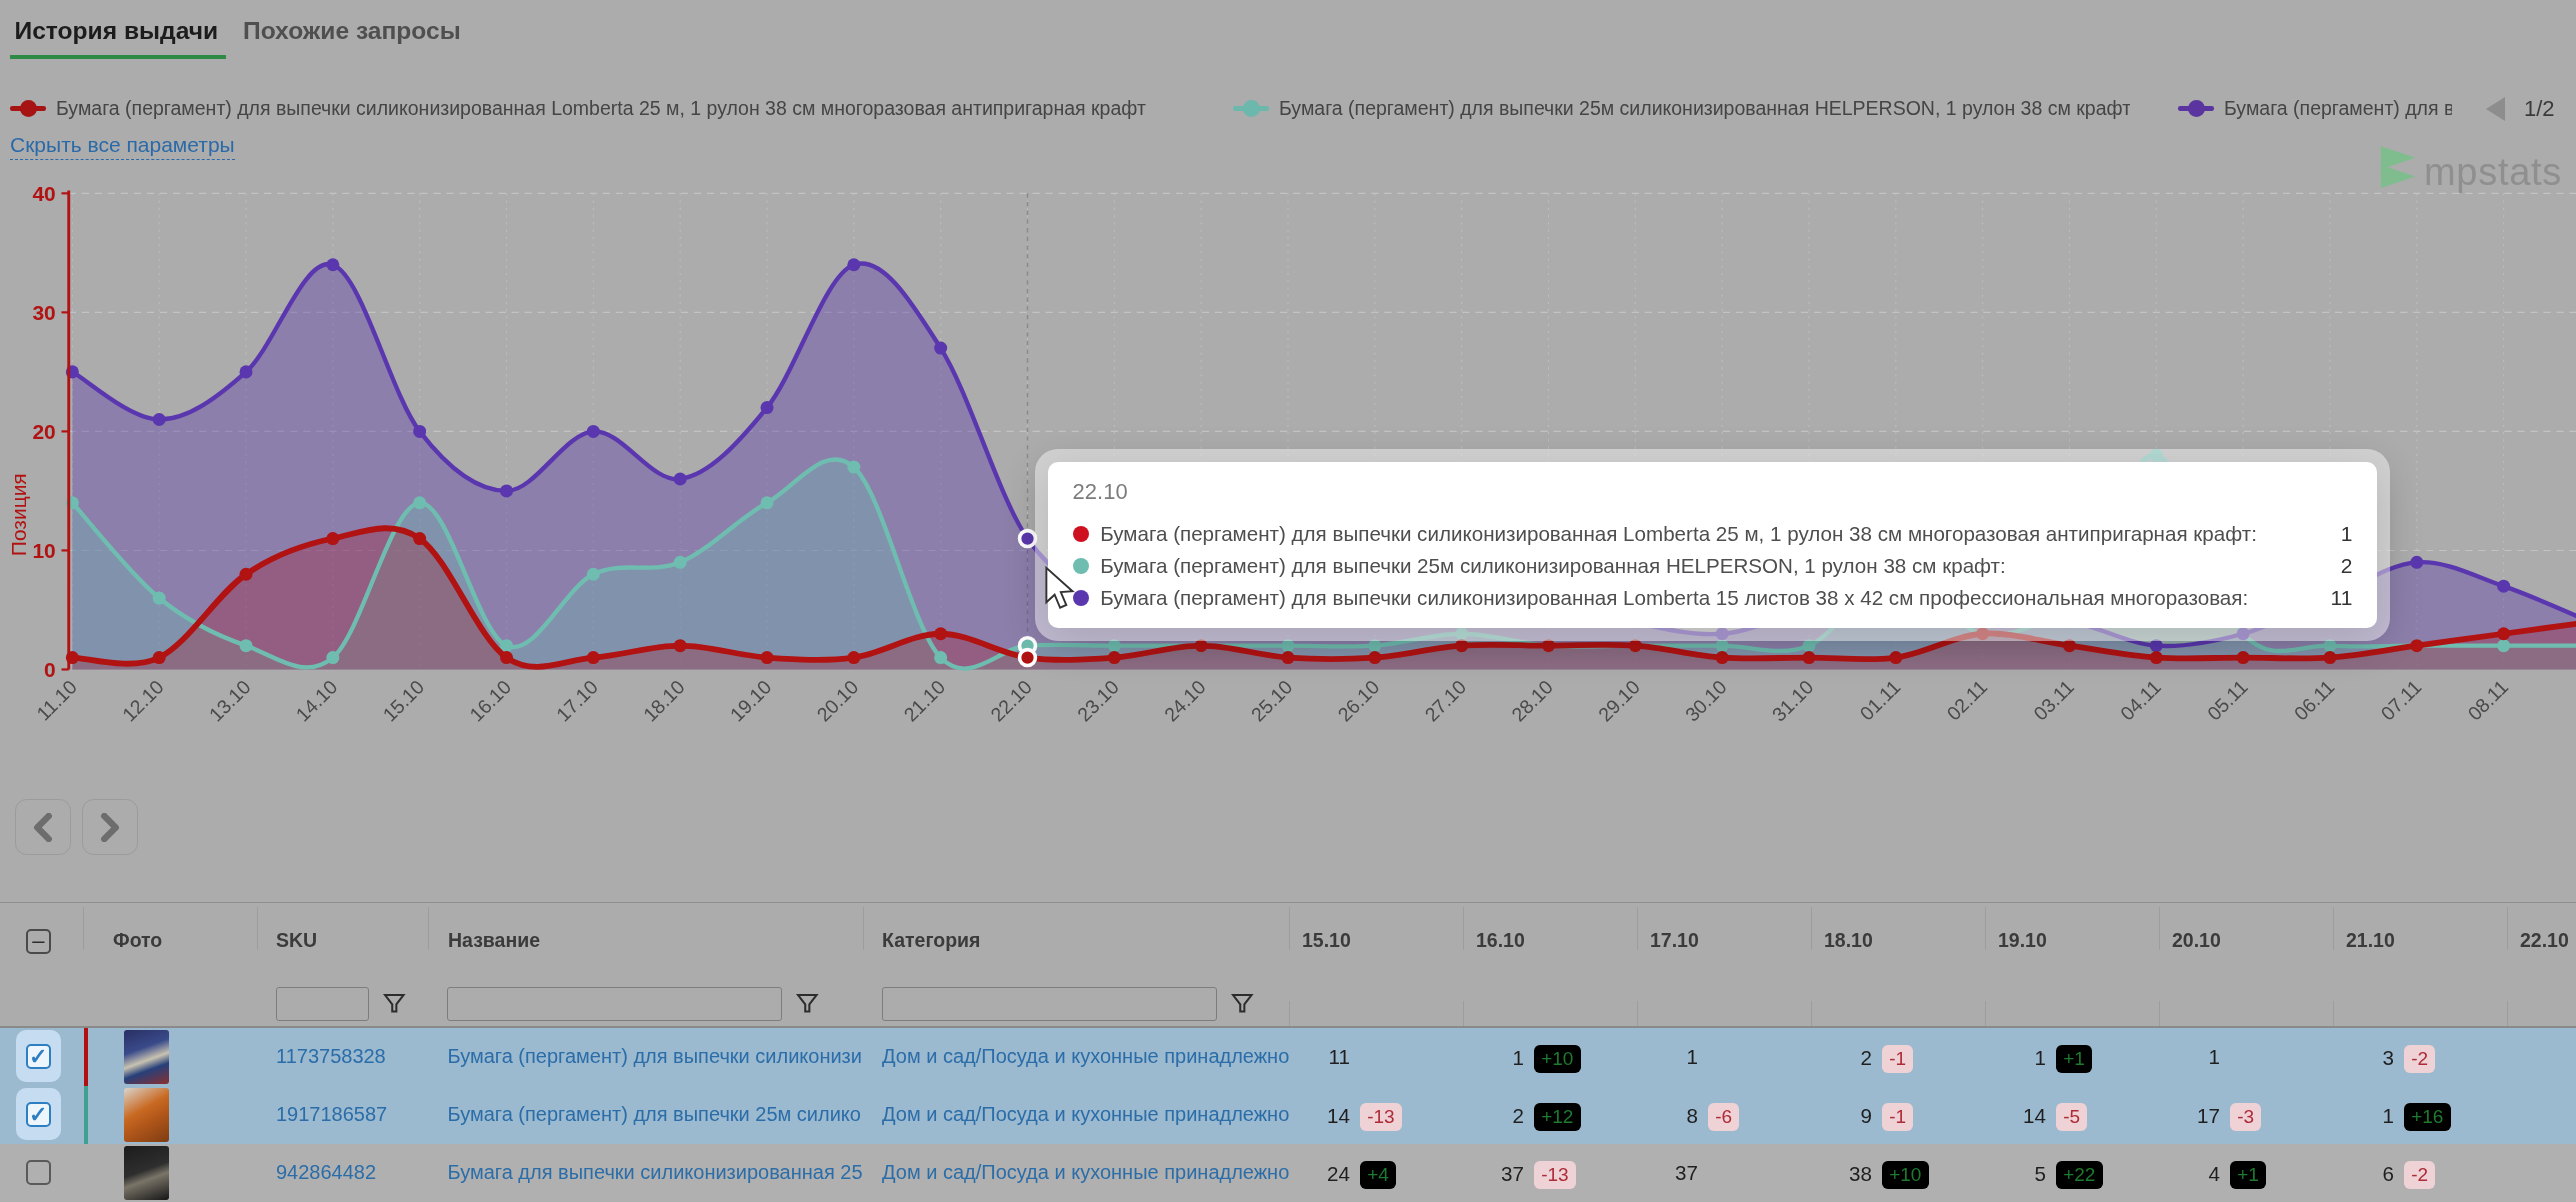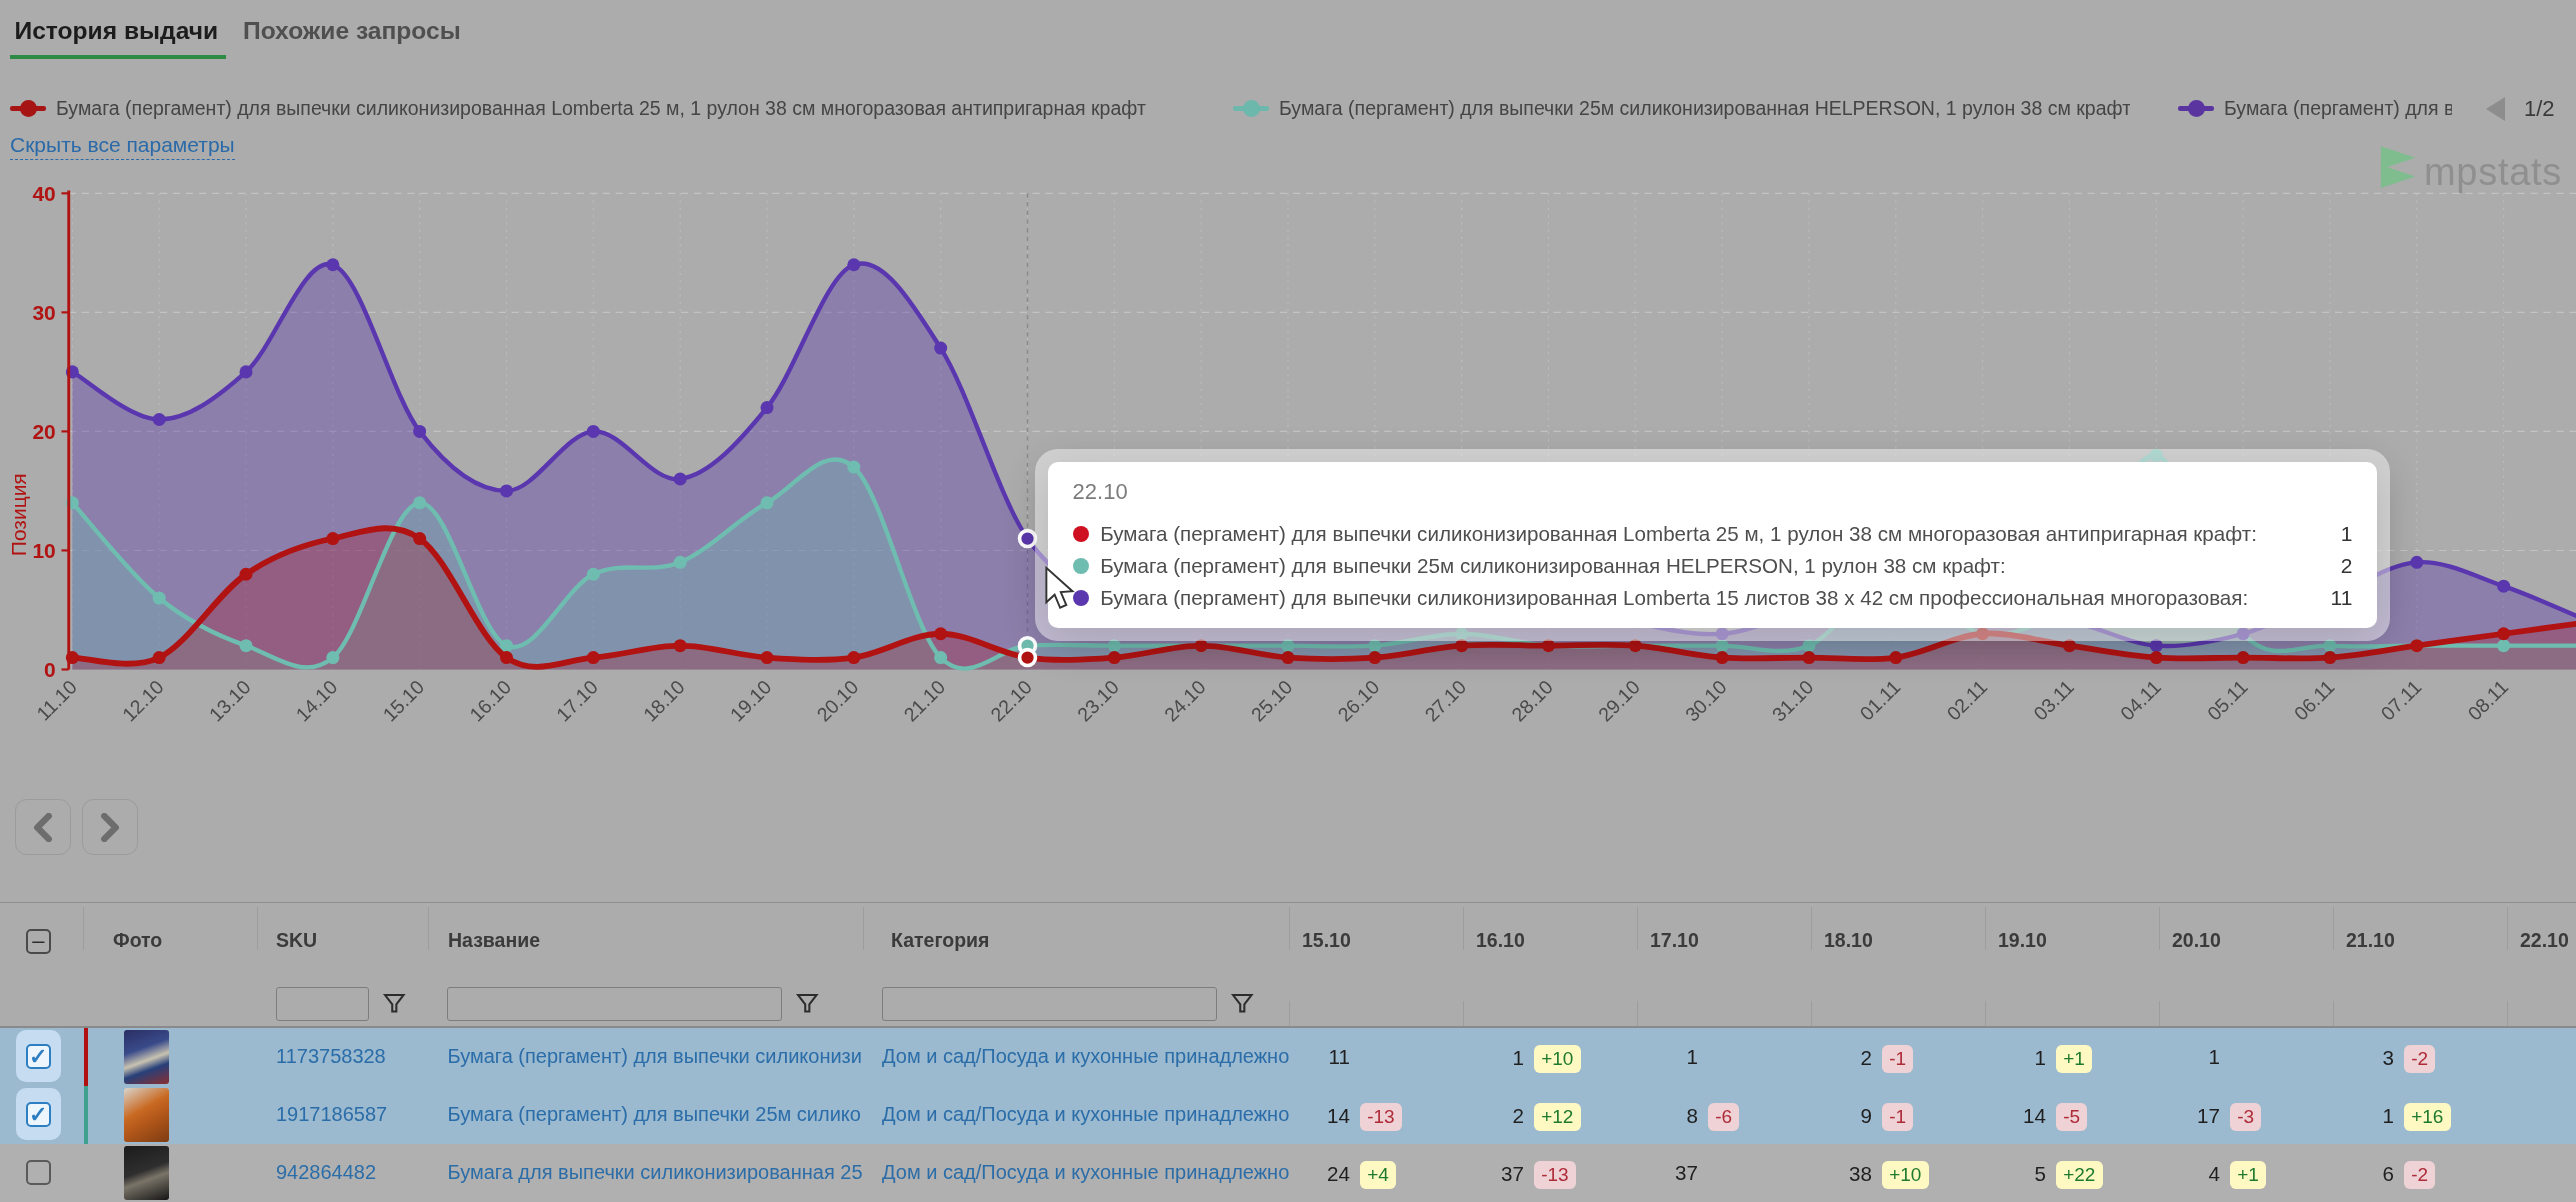--- a/index.html
+++ b/index.html
@@ -61,21 +61,21 @@
   .checkbox.checked{border:2.2px solid #2e7fc2;background:#eef6fd;color:#2e7fc2;font-size:22px;line-height:22px;text-align:center;font-weight:700;}
   .checkbox.unchecked{border:2.2px solid #5a5a5a;background:transparent;}
   .checkbox.indet{border:2.2px solid #4a4a4a;background:transparent;color:#2c2c2c;font-size:22px;line-height:19px;text-align:center;}
   .photo{position:absolute;left:124px;top:2.2px;width:45px;height:54px;border-radius:2.9px;}
   .photo-1{background:linear-gradient(160deg,#2a2f63 0%,#394a8a 35%,#c8c2b0 55%,#27407a 70%,#8a2f2f 100%);}
   .photo-2{background:linear-gradient(150deg,#d9d4cc 0%,#c96a23 40%,#b2571a 60%,#7e3c12 100%);}
   .photo-3{background:linear-gradient(160deg,#1c1c1c 0%,#2e2e2e 45%,#7a7468 60%,#151515 100%);}
   .cell-link{font-size:20px;color:#2b6da8;white-space:nowrap;display:block;padding-top:17.4px;}
   .val-num{display:inline-block;width:51px;text-align:right;font-size:20.6px;color:#1f1f1f;}
   .badge{display:inline-block;margin-left:10px;font-size:19px;padding:2.9px 7.2px;border-radius:5.8px;}
-  .badge.up{background:#fef9c3;color:#1e7a2e;}
+  .badge.up{background:#000000;color:#1e7a2e;}
   .badge.down{background:#eed2d5;color:#ae2b38;}
   .val-wrap{padding-top:17.4px;padding-left:10px;white-space:nowrap;}
   text{font-family:"Liberation Sans",sans-serif;}
 </style>
 </head>
 <body>
 
 <div id="tabbar" class="abs">
   <div class="tab active" style="left:14.5px;">История выдачи</div>
   <div class="tab" style="left:243px;">Похожие запросы</div>
@@ -319,21 +319,21 @@
       <div class="tcell" style="width: 171px;">
         <div class="col-sep"></div>
         <span class="hdr-label" style="padding-left: 19px;">SKU</span>
       </div>
       <div class="tcell" style="width: 435px;">
         <div class="col-sep"></div>
         <span class="hdr-label" style="padding-left: 20px;">Название</span>
       </div>
       <div class="tcell" style="width: 426px;">
         <div class="col-sep"></div>
-        <span class="hdr-label" style="padding-left: 19px; margin-left: 9px;">Категория</span>
+        <span class="hdr-label" style="padding-left: 19px;">Категория</span>
       </div>
       <div class="tcell" style="width: 174px;">
         <div class="col-sep"></div>
         <span class="hdr-label" style="padding-left: 13px;">15.10</span>
       </div>
       <div class="tcell" style="width: 174px;">
         <div class="col-sep"></div>
         <span class="hdr-label" style="padding-left: 13px;">16.10</span>
       </div>
       <div class="tcell" style="width: 174px;">

